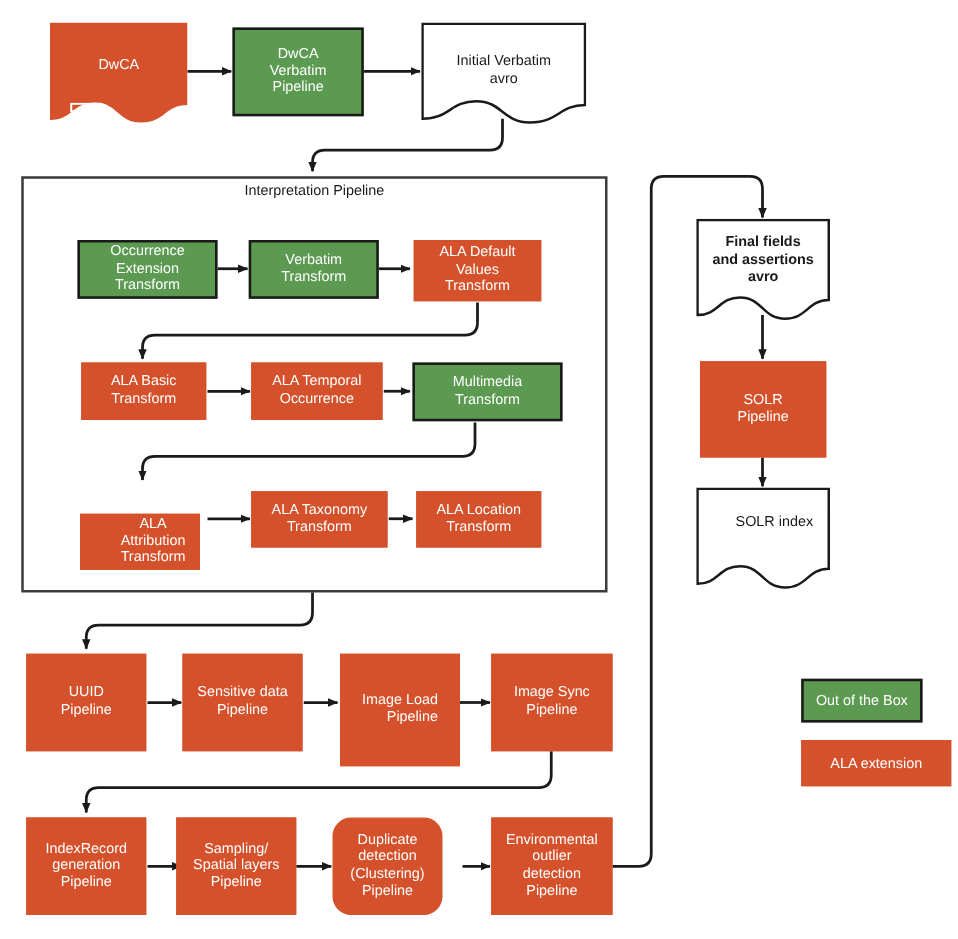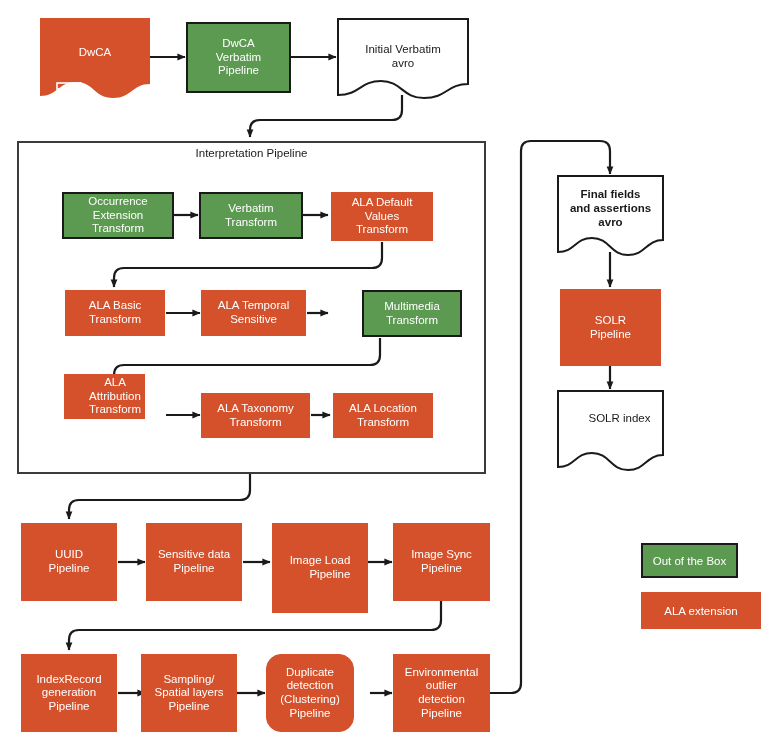--- a/index.html
+++ b/index.html
@@ -182,28 +182,28 @@
 Values
 Transform</span>
   </div>
 
   <div class="node orange" style="left:65px;top:290px;width:100px;height:46px;">
     <span>ALA Basic
 Transform</span>
   </div>
   <div class="node orange" style="left:201px;top:290px;width:105px;height:46px;">
     <span>ALA Temporal
-Sensitive</span>
-  </div>
-  <div class="node green" style="left:330px;top:290px;width:100px;height:47px;margin-left:32px;">
+Occurrence</span>
+  </div>
+  <div class="node green" style="left:330px;top:290px;width:120px;height:47px;">
     <span>Multimedia
 Transform</span>
   </div>
 
-  <div class="node orange" style="left:64px;top:374px;width:81px;height:45px;padding-left:24px;">
+  <div class="node orange" style="left:64px;top:411px;width:96px;height:45px;padding-left:24px;">
     <span>ALA Attribution
 Transform</span>
   </div>
   <div class="node orange" style="left:201px;top:393px;width:109px;height:45px;">
     <span>ALA Taxonomy
 Transform</span>
   </div>
   <div class="node orange" style="left:333px;top:393px;width:100px;height:45px;">
     <span>ALA Location
 Transform</span>

